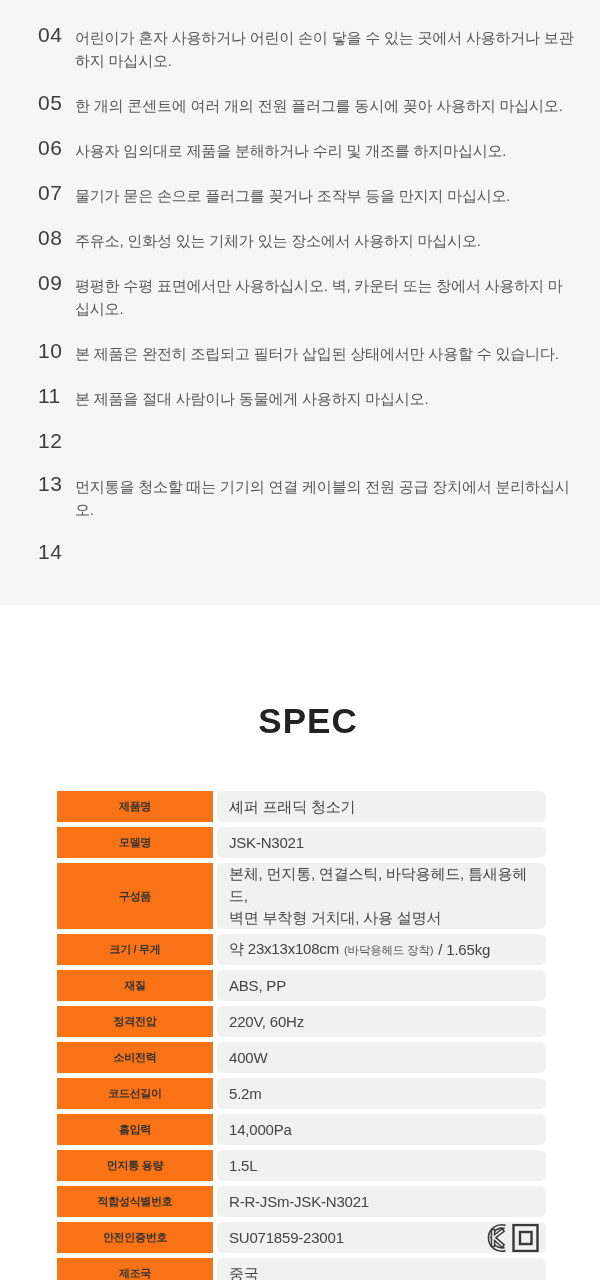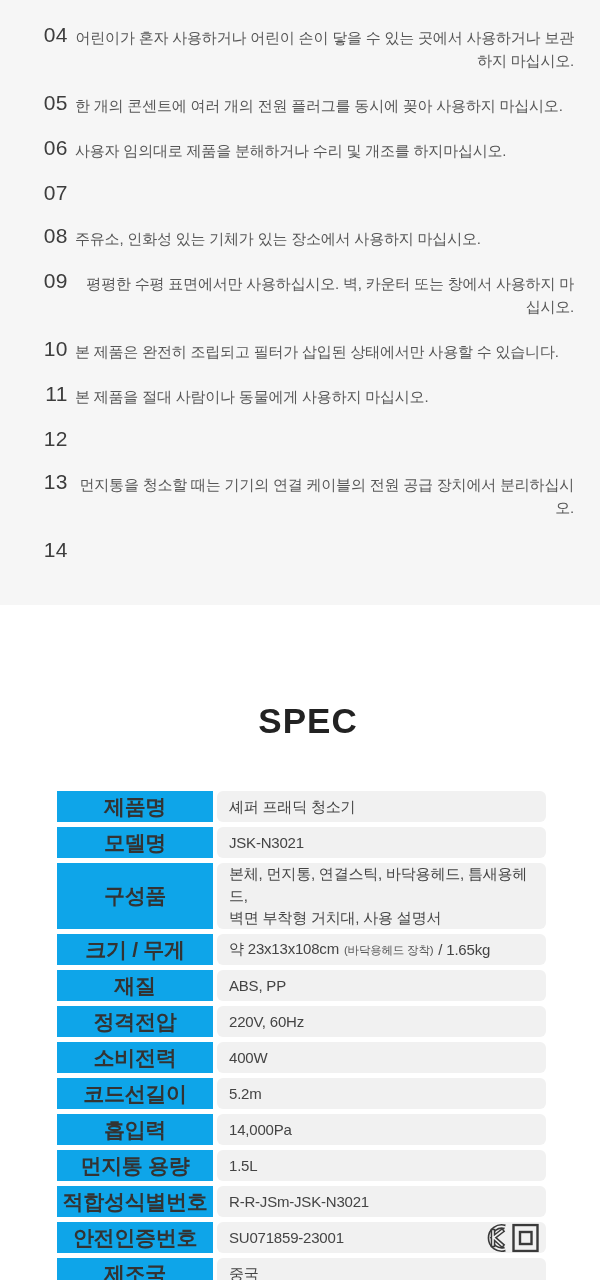--- a/index.html
+++ b/index.html
@@ -11,21 +11,20 @@
     font-family: "Liberation Sans", "DejaVu Sans", sans-serif;
     -webkit-font-smoothing: antialiased;
   }
 
   
   .top-section {
     background: #f6f6f6;
     height: 605px;
     box-sizing: border-box;
     padding: 23px 26px 0 38px;
-    text-align: right;
   }
   .warning-item {
     display: flex;
     align-items: flex-start;
     margin-bottom: 19px;
   }
   .warning-num {
     flex: 0 0 30px;
     margin-right: 7px;
     font-size: 21px;
@@ -58,26 +57,26 @@
     color: #222222;
     letter-spacing: 1px;
     padding-left: 16px;
   }
   .spec-table {
     margin: 50px 54px 0 57px;
   }
   .spec-row { display: flex; margin-bottom: 5px; }
   .spec-label {
     flex: 0 0 156px;
-    background: #0ea5e9;
+    background: #f97316;
     min-height: 31px;
     display: flex;
     align-items: center;
     justify-content: center;
-    font-size: 21px;
+    font-size: 11px;
     font-weight: 700;
     color: #333333;
     letter-spacing: -0.3px;
     box-sizing: border-box;
   }
   .spec-value {
     flex: 1;
     margin-left: 4px;
     background: #f1f1f1;
     min-height: 31px;
@@ -115,20 +114,21 @@
   <div class="warning-item">
     <span class="warning-num">05</span>
     <span class="warning-text">한 개의 콘센트에 여러 개의 전원 플러그를 동시에 꽂아 사용하지 마십시오.</span>
   </div>
   <div class="warning-item">
     <span class="warning-num">06</span>
     <span class="warning-text">사용자 임의대로 제품을 분해하거나 수리 및 개조를 하지마십시오.</span>
   </div>
   <div class="warning-item">
     <span class="warning-num">07</span>
+    <span class="warning-text">물기가 묻은 손으로 플러그를 꽂거나 조작부 등을 만지지 마십시오.</span>
   </div>
   <div class="warning-item">
     <span class="warning-num">08</span>
     <span class="warning-text">주유소, 인화성 있는 기체가 있는 장소에서 사용하지 마십시오.</span>
   </div>
   <div class="warning-item">
     <span class="warning-num">09</span>
     <span class="warning-text">평평한 수평 표면에서만 사용하십시오. 벽, 카운터 또는 창에서 사용하지 마십시오.</span>
   </div>
   <div class="warning-item">

